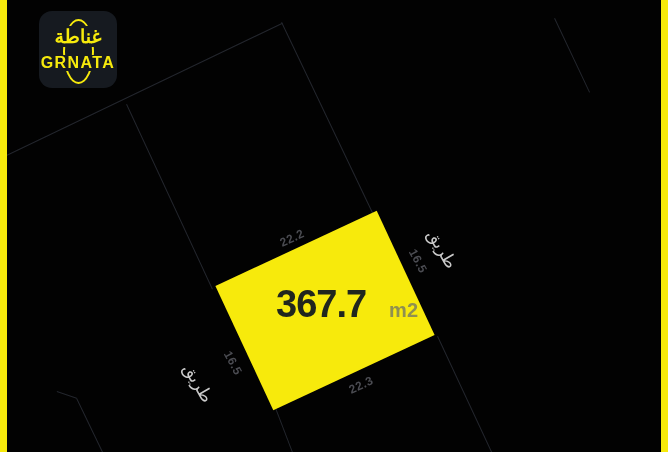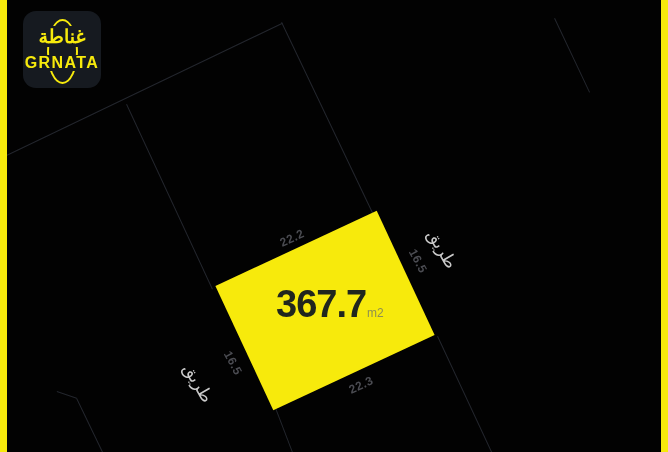--- a/index.html
+++ b/index.html
@@ -26,45 +26,45 @@
 
   
   .plot{
     position:absolute;left:236px;top:242px;width:178px;height:137px;
     background:var(--yellow,#F7EA0C);transform:rotate(-25deg);z-index:2;
   }
 
   
   .area-label{
     position:absolute;left:276px;top:284px;height:40px;z-index:3;
-    display:flex;align-items:baseline;gap:1px;white-space:nowrap;
+    display:flex;align-items:baseline;gap:23px;white-space:nowrap;
   }
   .area-value{font-size:38px;font-weight:600;letter-spacing:-1px;color:var(--areatext,#20261e);line-height:40px;}
-  .area-unit{font-size:12px;font-weight:400;color:var(--unittext,#8f9050);}
+  .area-unit{font-size:20px;font-weight:700;color:var(--unittext,#8f9050);}
 
   
   .dim{
     position:absolute;z-index:3;font-size:12px;font-weight:600;letter-spacing:0.5px;
     color:var(--dimtext,#4b4c52);white-space:nowrap;
   }
   .dim-top{left:292px;top:238px;transform:translate(-50%,-50%) rotate(-25deg);}
   .dim-bottom{left:361px;top:385px;transform:translate(-50%,-50%) rotate(-25deg);}
   .dim-left{left:233px;top:363px;transform:translate(-50%,-50%) rotate(62deg);}
   .dim-right{left:418px;top:261px;transform:translate(-50%,-50%) rotate(62deg);}
 
   
   .road{
     position:absolute;z-index:3;font-size:17px;color:var(--roadtext,#cbcbcb);white-space:nowrap;
   }
   .road-left{left:198px;top:383px;transform:translate(-50%,-50%) rotate(60deg);}
   .road-right{left:442px;top:249px;transform:translate(-50%,-50%) rotate(60deg);}
 
   
   .logo{
-    position:absolute;left:23px;top:11px;width:78px;height:77px;border-radius:13px;
+    position:absolute;left:39px;top:11px;width:78px;height:77px;border-radius:13px;
     background:var(--card,#161a20);z-index:7;overflow:hidden;
   }
   .logo-oval{
     position:absolute;left:24px;top:8px;width:27px;height:61px;
     border:2px solid var(--yellow,#F7EA0C);border-radius:50%;
   }
   .logo-ar{
     position:absolute;left:0;top:15px;width:100%;text-align:center;line-height:1;
   }
   .logo-ar span{

